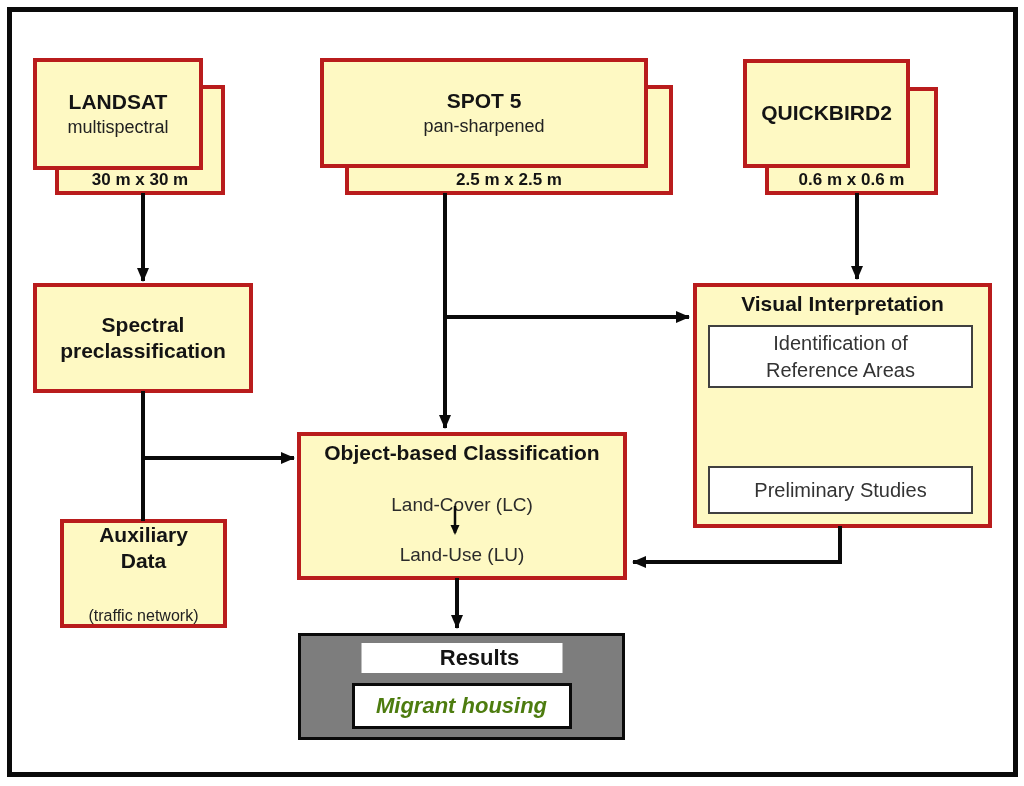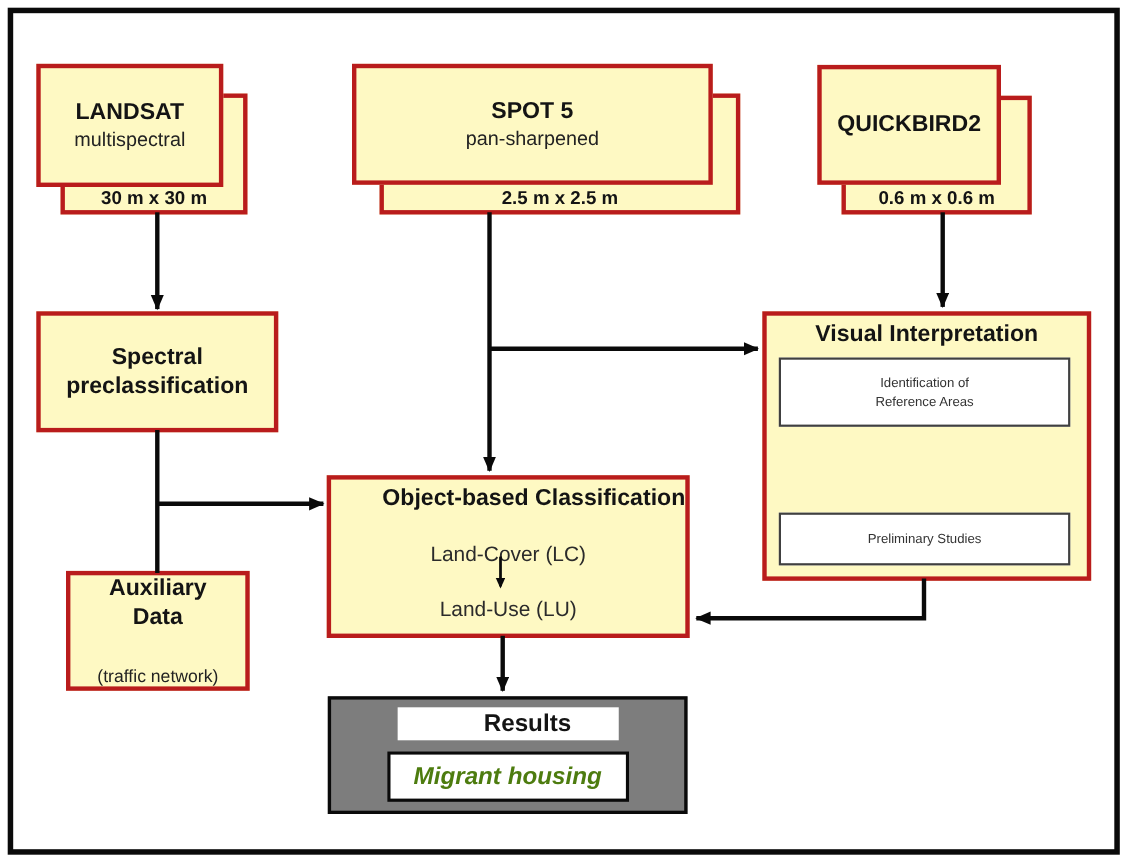--- a/index.html
+++ b/index.html
@@ -15,28 +15,28 @@
     position:absolute;box-sizing:border-box;background:#fef9c3;
     border:4px solid #b91c1c;
   }
   .mainbox{display:flex;flex-direction:column;align-items:center;justify-content:center;text-align:center;}
   .boxtitle{font-size:21px;font-weight:bold;line-height:1.25;color:#141414;white-space:pre-line;}
   .boxsub{font-size:18px;line-height:1.25;color:#222;margin-top:1px;}
   .boxnote{font-size:16px;line-height:1.2;color:#222;margin-top:1px;}
   .shadowbox{display:flex;align-items:flex-end;justify-content:center;}
   .reslabel{width:100%;text-align:center;font-size:17px;font-weight:bold;color:#141414;padding-bottom:1px;}
   .innerabs{position:absolute;left:0;width:100%;text-align:center;}
-  .obc-title{font-size:21px;font-weight:bold;color:#141414;text-align:right;}
+  .obc-title{font-size:21px;font-weight:bold;color:#141414;}
   .obc-item{font-size:19px;color:#2b2b2b;}
   .vi-title{font-size:21px;font-weight:bold;color:#141414;}
   .substep{
     position:absolute;left:11px;width:265px;box-sizing:border-box;
     border:2px solid #404040;background:#fff;
     display:flex;align-items:center;justify-content:center;text-align:center;
-    font-size:12px;line-height:1.35;color:#333;white-space:pre-line;
+    font-size:20px;line-height:1.35;color:#333;white-space:pre-line;
   }
   .results{
     position:absolute;left:298px;top:633px;width:327px;height:107px;
     background:#7d7d7d;border:3px solid #0a0a0a;box-sizing:border-box;
   }
   .results-label{
     position:absolute;left:50%;transform:translateX(-50%);top:7px;width:165px;height:30px;
     background:#ffffff;display:flex;align-items:center;justify-content:center;
     font-size:22px;font-weight:bold;color:#141414;padding-left:36px;
   }

